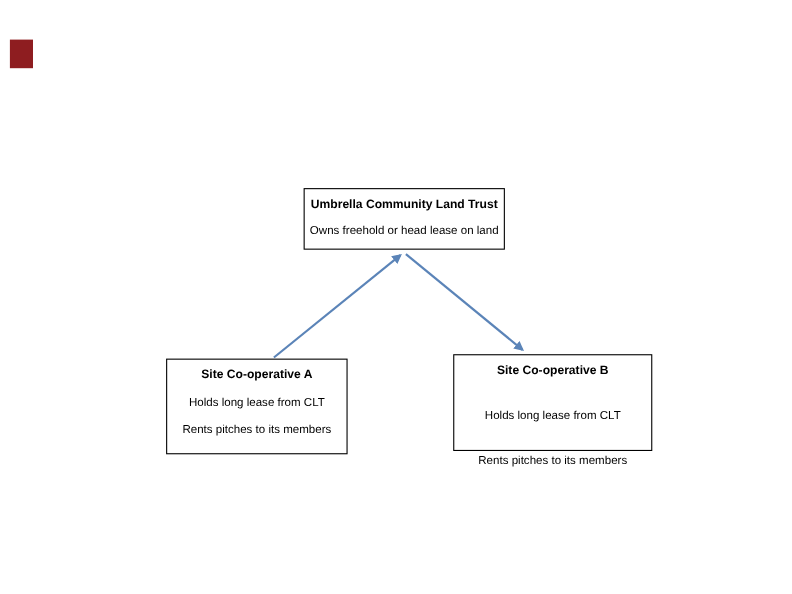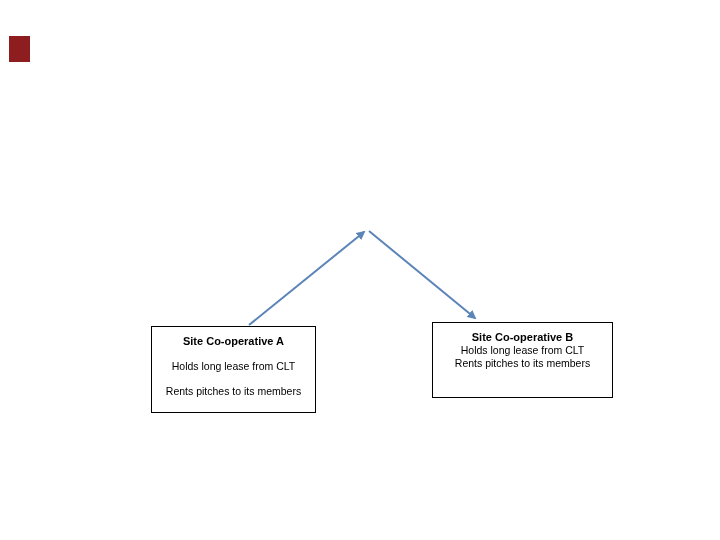--- a/index.html
+++ b/index.html
@@ -55,45 +55,49 @@
   }
   .left-box {
     left: 151px;
     top: 326px;
     width: 165px;
     height: 87px;
     padding-top: 8px;
     row-gap: 12px;
   }
   .right-box {
-    left: 432px;
+    left: 412px;
     top: 322px;
     width: 181px;
-    height: 76px;
+    height: 88px;
     padding-top: 8px;
-    row-gap: 0;
+    row-gap: 28px;
   }
 </style>
 </head>
 <body>
 
 <div class="canvas">
 
   <div class="red-marker"></div>
 
   <svg class="connectors" width="720" height="540" viewBox="0 0 720 540">
     <defs>
       <marker id="arrowhead" viewBox="0 0 10 10" refX="8" refY="5" markerWidth="9" markerHeight="9" markerUnits="userSpaceOnUse" orient="auto">
         <path d="M 0 0 L 10 5 L 0 10 z" fill="#5b84b8"></path>
       </marker>
     </defs>
     <line x1="249" y1="325" x2="364" y2="232" stroke="#5b84b8" stroke-width="2" marker-end="url(#arrowhead)"></line>
     <line x1="369" y1="231" x2="475" y2="318" stroke="#5b84b8" stroke-width="2" marker-end="url(#arrowhead)"></line>
   </svg>
 
+  <div class="box top-box">
+    <div class="title">Umbrella Community Land Trust</div>
+    <div class="line">Owns freehold or head lease on land</div>
+  </div>
 
   <div class="box left-box">
     <div class="title">Site Co-operative A</div>
     <div class="line">Holds long lease from CLT</div>
     <div class="line">Rents pitches to its members</div>
   </div>
 
   <div class="box right-box">
     <div class="title">Site Co-operative B</div>
     <div class="line">Holds long lease from CLT</div>

